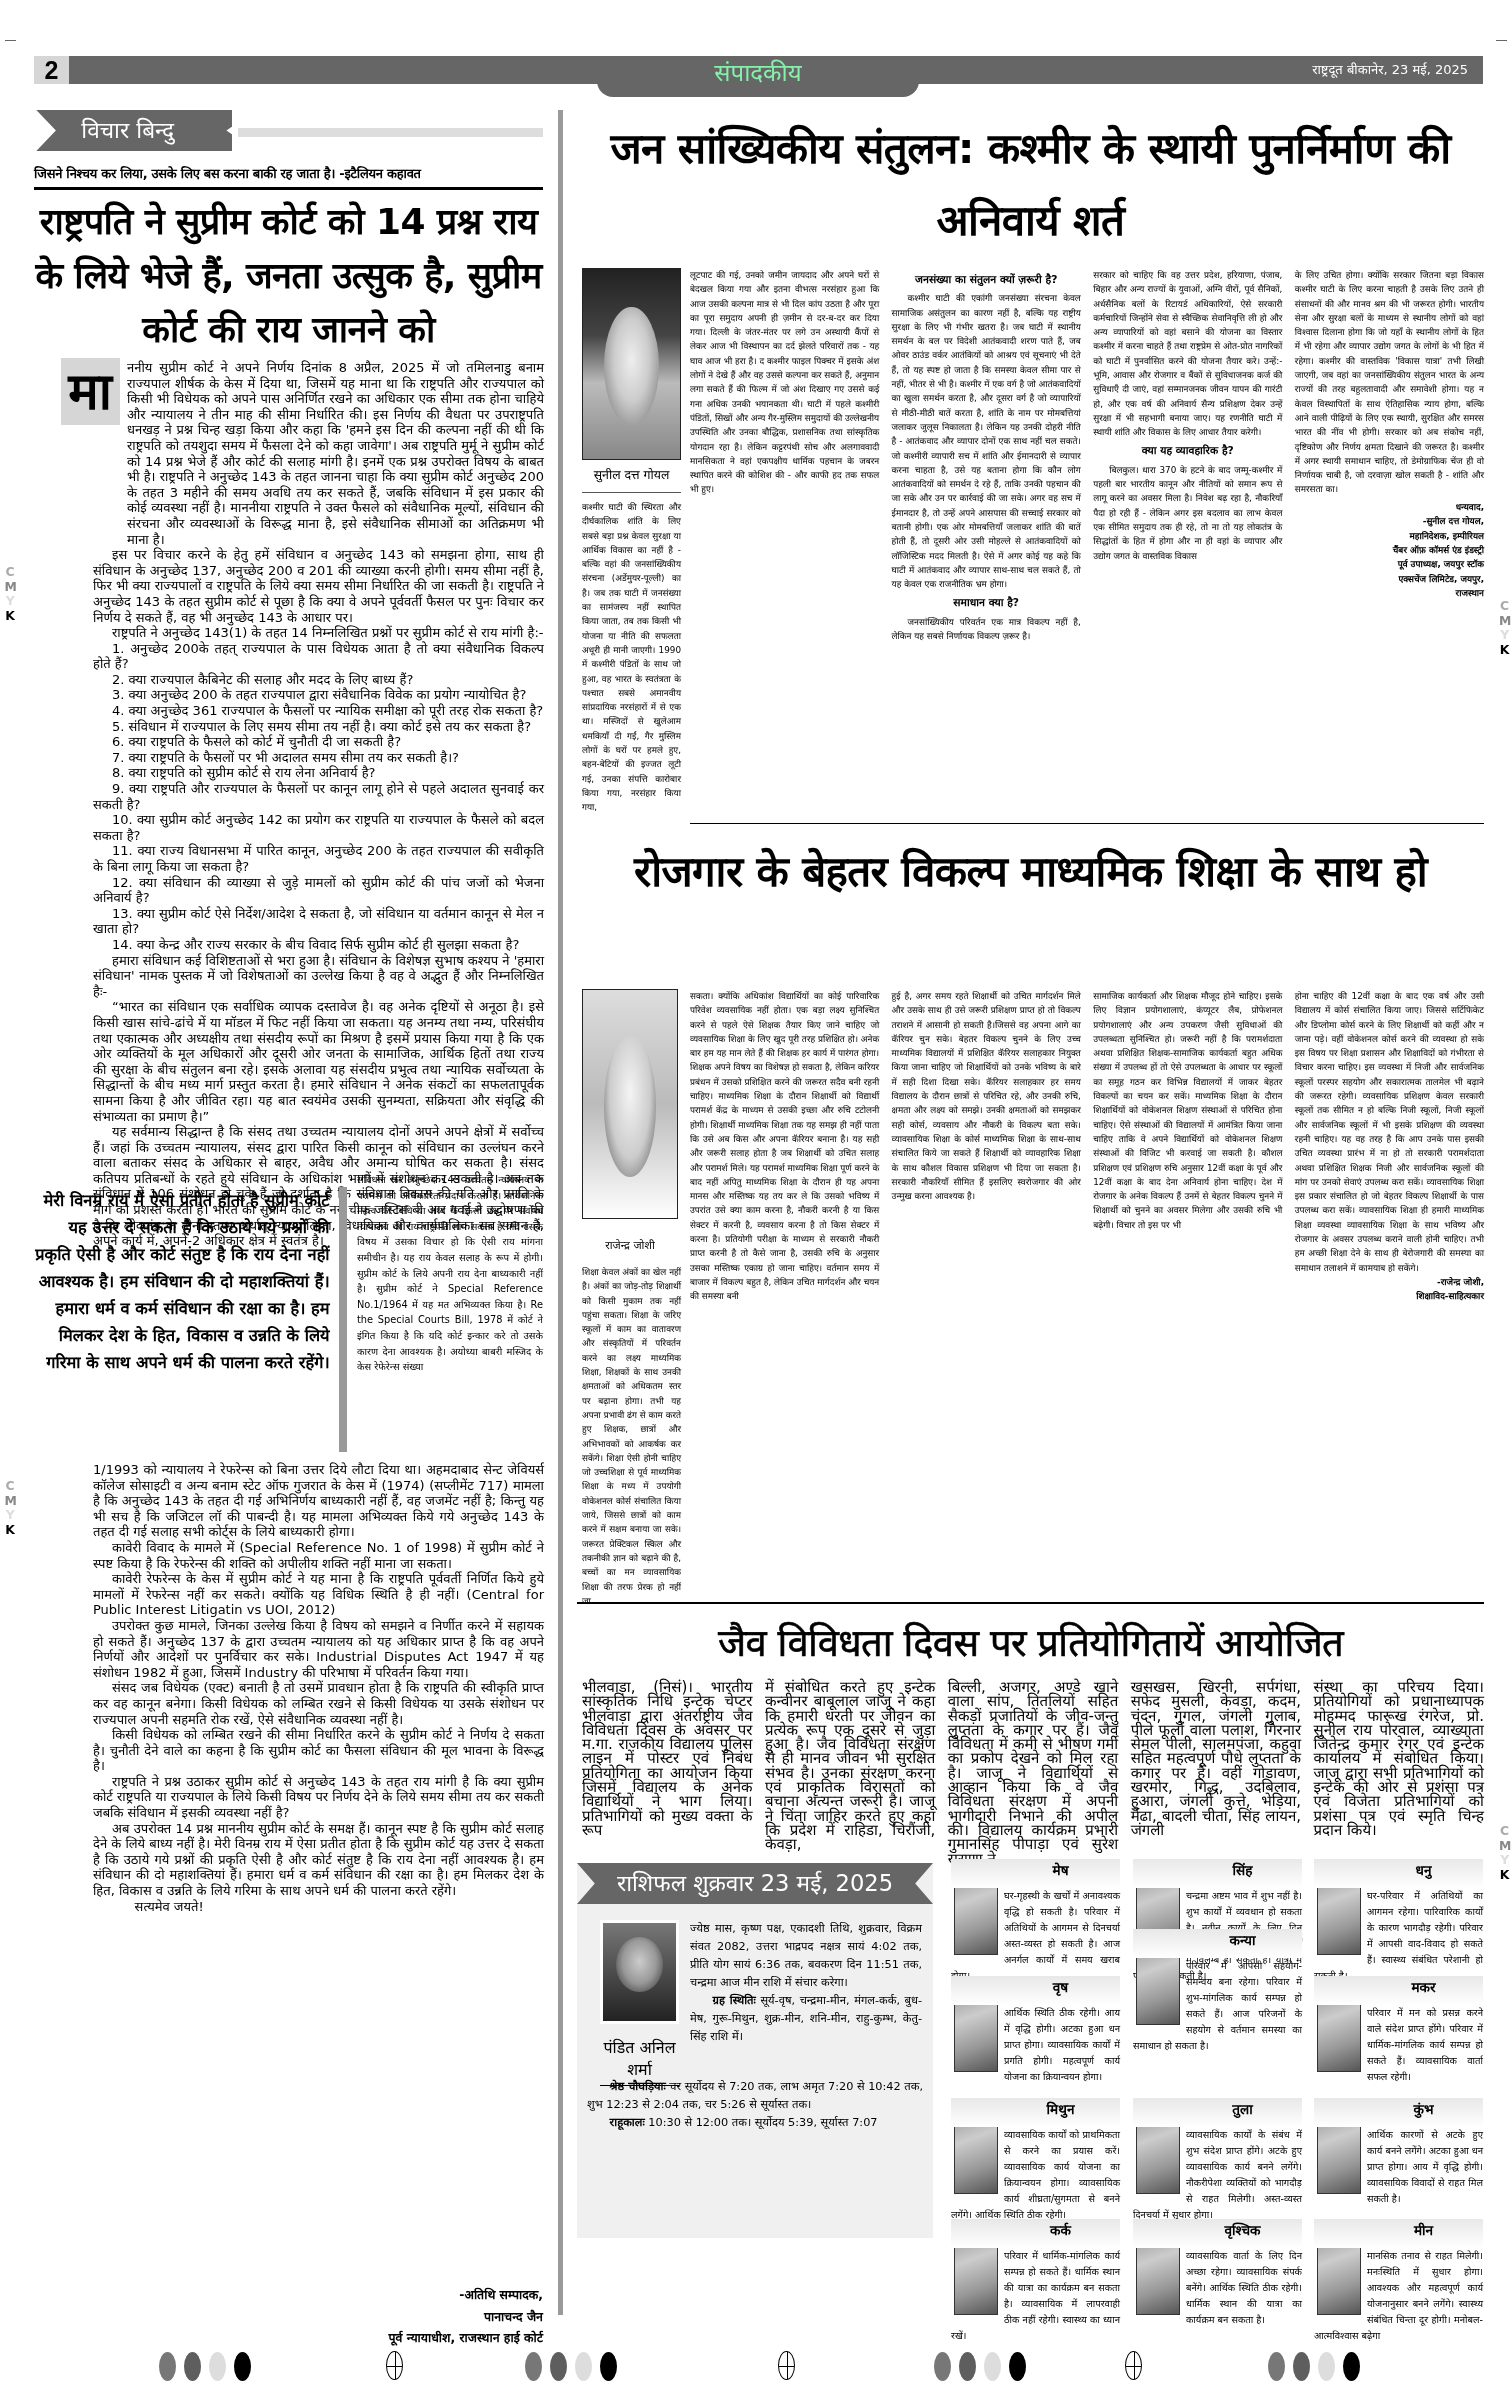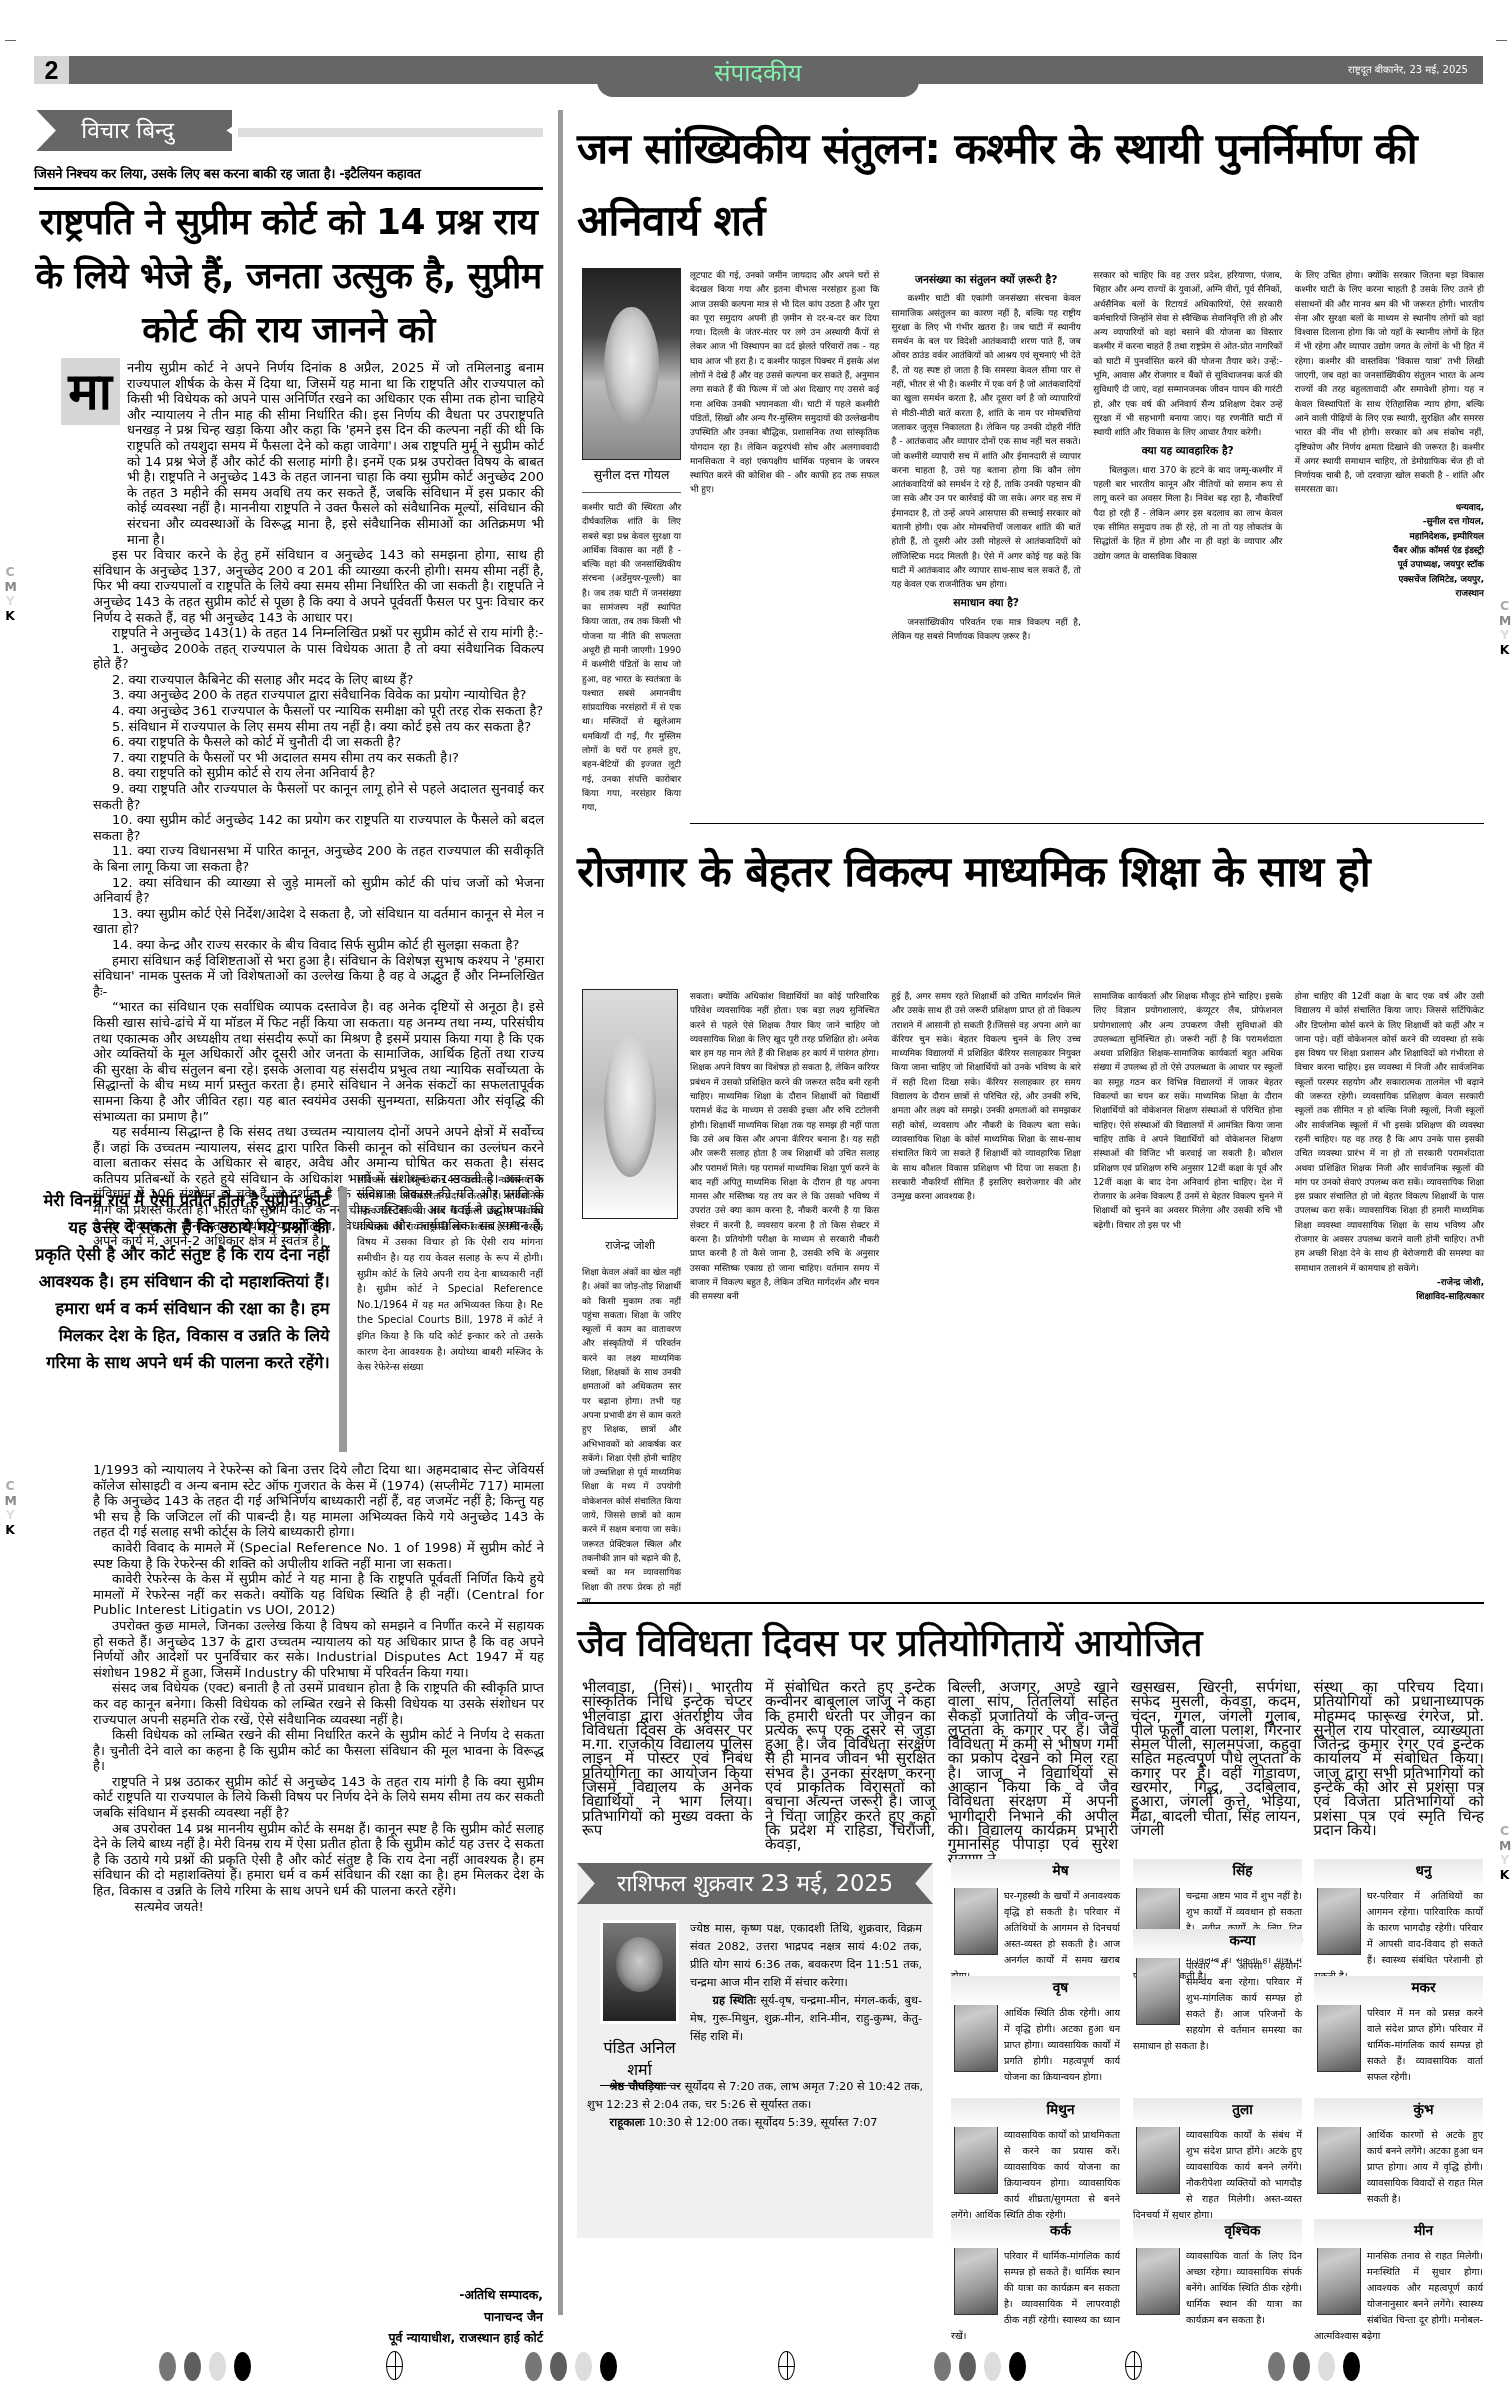--- a/index.html
+++ b/index.html
@@ -3,37 +3,37 @@
 <meta charset="utf-8">
 <style>
 *{box-sizing:border-box;margin:0;padding:0}
 html,body{width:1512px;height:2401px;background:#fff;overflow:hidden}
 body{font-family:"DejaVu Sans","Liberation Sans",sans-serif;color:#000;position:relative}
 .abs{position:absolute}
 .reg{position:absolute;background:#666}
 .masthead{position:absolute;left:34px;top:56px;width:1449px;height:28px;background:#666}
 .page-num{position:absolute;left:34px;top:56px;width:35px;height:28px;background:#d6d6d6;color:#000;font-size:25px;font-weight:bold;text-align:center;line-height:28px;font-family:"Liberation Sans Narrow","Liberation Sans",sans-serif}
 .section-tab{position:absolute;left:597px;top:56px;width:322px;height:41px;background:#666;border-radius:0 0 16px 16px;color:#86efac;font-size:24px;text-align:center;line-height:35px}
-.edition{position:absolute;right:44px;top:56px;height:28px;line-height:28px;color:#fff;font-size:10px}
+.edition{position:absolute;right:44px;top:56px;height:28px;line-height:28px;color:#fff;font-size:13px}
 .left-col{position:absolute;left:34px;top:110px;width:509px;height:2247px}
 .vrule{position:absolute;left:558px;top:110px;width:4.5px;height:2205px;background:#9a9a9a}
 .vb-banner{position:absolute;left:2.3px;top:0;width:196px;height:41px;background:#666;color:#fff;font-size:22.6px;line-height:41px;padding-left:45px;clip-path:polygon(0 0,100% 0,100% 40%,97% 50%,100% 60%,100% 100%,0 100%,10% 50%)}
 .vb-line{position:absolute;left:204px;top:18px;width:305px;height:9px;background:#ddd}
 .quote{position:absolute;left:0;top:54px;width:509px;font-size:13px;font-weight:bold;white-space:nowrap;letter-spacing:-0.3px}
 .qrule{position:absolute;left:0;top:77px;width:509px;height:3.4px;background:#000}
 .lhead{position:absolute;left:0;top:85px;width:509px;font-size:36px;font-weight:bold;line-height:54px;text-align:center;letter-spacing:-0.6px}
 .dropcap{position:absolute;left:26.5px;top:248px;width:59px;height:67px;background:#d6d6d6;font-size:51px;font-weight:bold;line-height:67px;text-align:center}
 .body-l{position:absolute;left:59px;width:451px;font-size:13px;line-height:15.6px;text-align:justify}
 .body-l p{text-indent:19px}
 .body-l p.noi{text-indent:0}
 .pull{position:absolute;left:0;top:1077px;width:299px;font-size:16.4px;font-weight:bold;line-height:27px;text-align:right;padding-right:3.4px}
 .pull-bar{position:absolute;left:305px;top:1077px;width:8px;height:265px;background:#999}
 .narrow{position:absolute;left:323px;width:186px;font-size:9.8px;line-height:15.6px;text-align:justify}
 .sig{position:absolute;right:0;font-size:12.4px;font-weight:bold;text-align:right;line-height:21.5px}
-.h-big{font-weight:bold;letter-spacing:-0.6px}
+.h-big{font-weight:bold;text-align:center;letter-spacing:-0.6px}
 .photo{position:absolute;background:linear-gradient(180deg,#222 0%,#444 35%,#bbb 60%,#888 100%);border:1.1px solid #222}
 .photo .face{position:absolute;left:22%;top:20%;width:56%;height:62%;background:radial-gradient(ellipse at 50% 45%,#eee 0%,#ccc 45%,#999 75%,transparent 80%);border-radius:50%}
 .photo-cap{position:absolute;text-align:center;font-size:17px}
 .cols{position:absolute;display:grid;column-gap:12.4px;font-size:10px;line-height:16px;text-align:justify}
 .cols p{text-indent:16px}
 .cols p.noi{text-indent:0}
 .cols h4{font-size:10.7px;text-align:center;margin:4.5px 0}
 .hrule{position:absolute;height:1.7px;background:#000}
 .rashi-box{position:absolute;left:577px;top:1863px;width:356px;height:375px;background:#f0f0f0}
 .rashi-banner{position:absolute;left:577px;top:1863px;width:356px;height:41px;background:#666;color:#fff;font-size:22.6px;text-align:center;line-height:41px;clip-path:polygon(0 0,100% 0,95% 50%,100% 100%,0 100%,5% 50%)}

